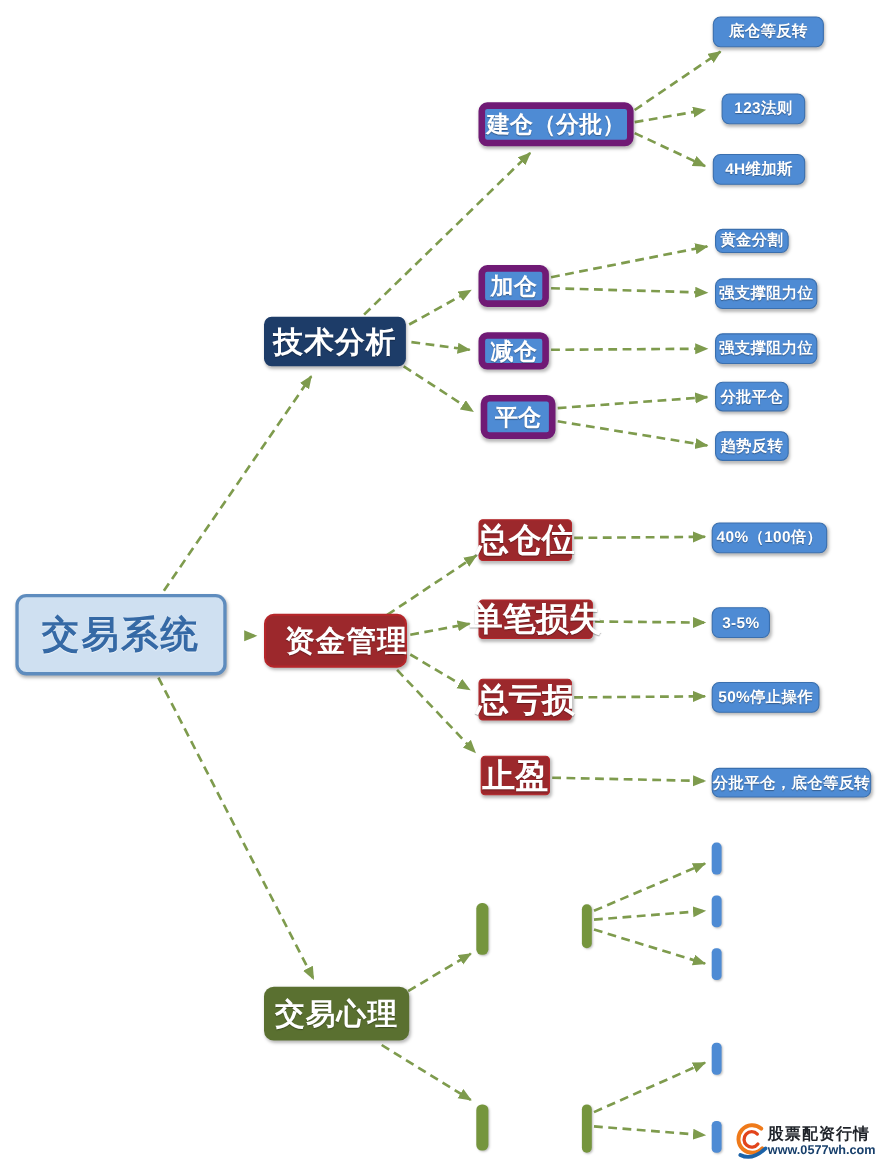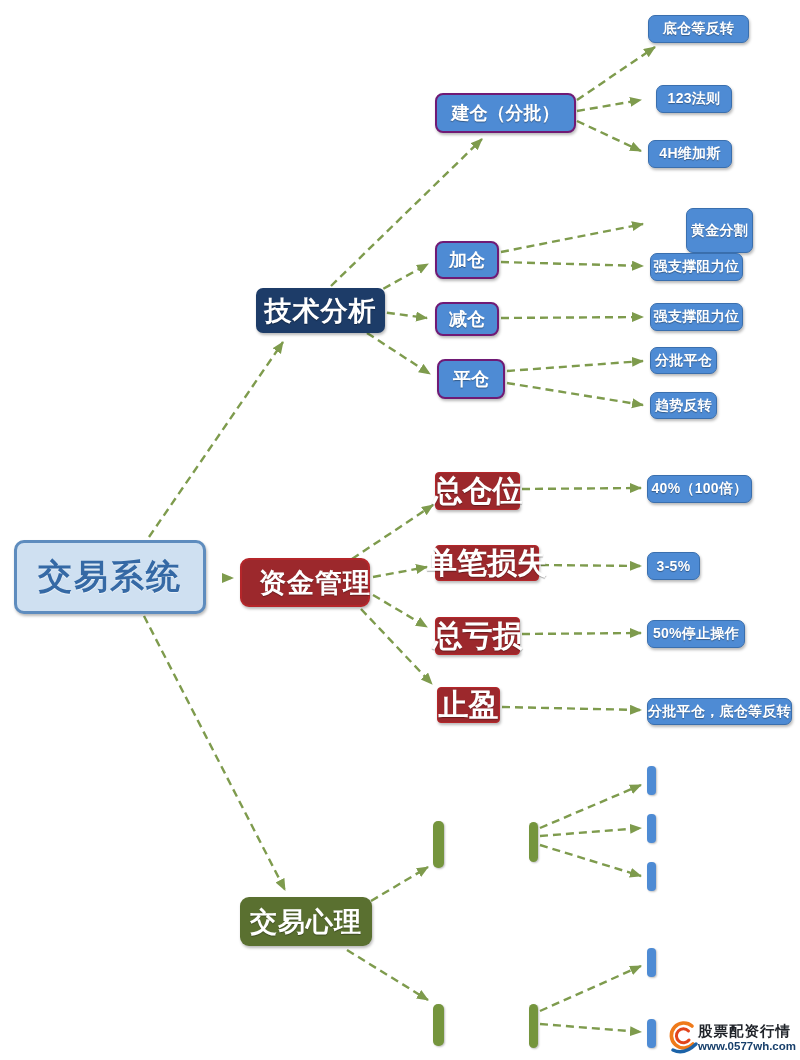--- a/index.html
+++ b/index.html
@@ -13,24 +13,24 @@
     box-sizing:border-box;color:#fff;font-weight:bold;white-space:nowrap;
     text-shadow:0 1px 1px rgba(0,0,0,.35);
     box-shadow:1px 2px 3px rgba(0,0,0,.28);
   }
   .n-root{
     background:var(--root_fill,#cfe0f1);
     border:3px solid var(--root_border,#5e8cbe);
     border-radius:10px;color:var(--root_text,#3569a5);
     font-size:34px;letter-spacing:2px;text-shadow:0 1px 1px rgba(255,255,255,.6);
   }
-  .n-navy{background:var(--navy,#1d3c68);border-radius:7px;font-size:27px;letter-spacing:1px;margin-left:16px;}
+  .n-navy{background:var(--navy,#1d3c68);border-radius:7px;font-size:27px;letter-spacing:1px;}
   .n-red-big{background:var(--red,#9c282c);border:2px solid var(--red_border,#b5262a);border-radius:9px;font-size:27px;letter-spacing:1px;padding-left:20px;}
   .n-green-big{background:var(--green_dark,#5a7030);border-radius:9px;font-size:27px;letter-spacing:1px;}
-  .n-blue2{background:var(--blue,#4e8bd4);border:2px solid #701a75;border-radius:8px;font-size:18px;}
+  .n-blue2{background:var(--blue,#4e8bd4);border:6px solid #701a75;border-radius:8px;font-size:21px;}
   .n-red2{background:var(--red,#9c282c);border:1px solid var(--red_border,#b5262a);border-radius:4px;font-size:30px;}
   .n-leaf{background:var(--blue,#4e8bd4);border:1px solid #3a6fae;border-radius:7px;font-size:14px;letter-spacing:.3px;}
   .n-gbar{background:var(--green_bar,#75953d);border-radius:5px;box-shadow:1px 1px 2px rgba(0,0,0,.25);}
   .n-bbar{background:var(--blue,#4e8bd4);border-radius:4px;box-shadow:1px 1px 2px rgba(0,0,0,.25);}
   #watermark{
     position:absolute;right:4px;bottom:3px;z-index:3;display:flex;align-items:center;gap:0;
   }
   #wm-text{display:flex;flex-direction:column;line-height:1.1;}
   #wm-title{font-size:14.5px;font-weight:bold;color:var(--watermark_title,#1f2329);letter-spacing:1px;}
   #wm-url{font-size:11.5px;font-weight:bold;color:var(--watermark_url,#173f6b);}
@@ -87,21 +87,21 @@
   <div class="node n-green-big" style="left:240px;top:897px;width:132px;height:49px">交易心理</div>
 
   <div class="node n-blue2" style="left:435px;top:93px;width:141px;height:40px">建仓（分批）</div>
   <div class="node n-blue2" style="left:435px;top:241px;width:64px;height:38px">加仓</div>
   <div class="node n-blue2" style="left:435px;top:302px;width:64px;height:34px">减仓</div>
   <div class="node n-blue2" style="left:437px;top:359px;width:68px;height:40px">平仓</div>
 
   <div class="node n-leaf" style="left:648px;top:15px;width:101px;height:28px">底仓等反转</div>
   <div class="node n-leaf" style="left:656px;top:85px;width:76px;height:28px">123法则</div>
   <div class="node n-leaf" style="left:648px;top:140px;width:84px;height:28px">4H维加斯</div>
-  <div class="node n-leaf" style="left:686px;top:208px;width:67px;height:45px">黄金分割</div>
+  <div class="node n-leaf" style="left:650px;top:208px;width:67px;height:22px">黄金分割</div>
   <div class="node n-leaf" style="left:650px;top:253px;width:93px;height:28px">强支撑阻力位</div>
   <div class="node n-leaf" style="left:650px;top:303px;width:93px;height:28px">强支撑阻力位</div>
   <div class="node n-leaf" style="left:650px;top:347px;width:67px;height:27px">分批平仓</div>
   <div class="node n-leaf" style="left:650px;top:392px;width:67px;height:27px">趋势反转</div>
 
   <div class="node n-red2" style="left:435px;top:472px;width:85px;height:38px">总仓位</div>
   <div class="node n-red2" style="left:435px;top:545px;width:104px;height:36px">单笔损失</div>
   <div class="node n-red2" style="left:435px;top:617px;width:85px;height:38px">总亏损</div>
   <div class="node n-red2" style="left:437px;top:687px;width:63px;height:36px">止盈</div>
 

